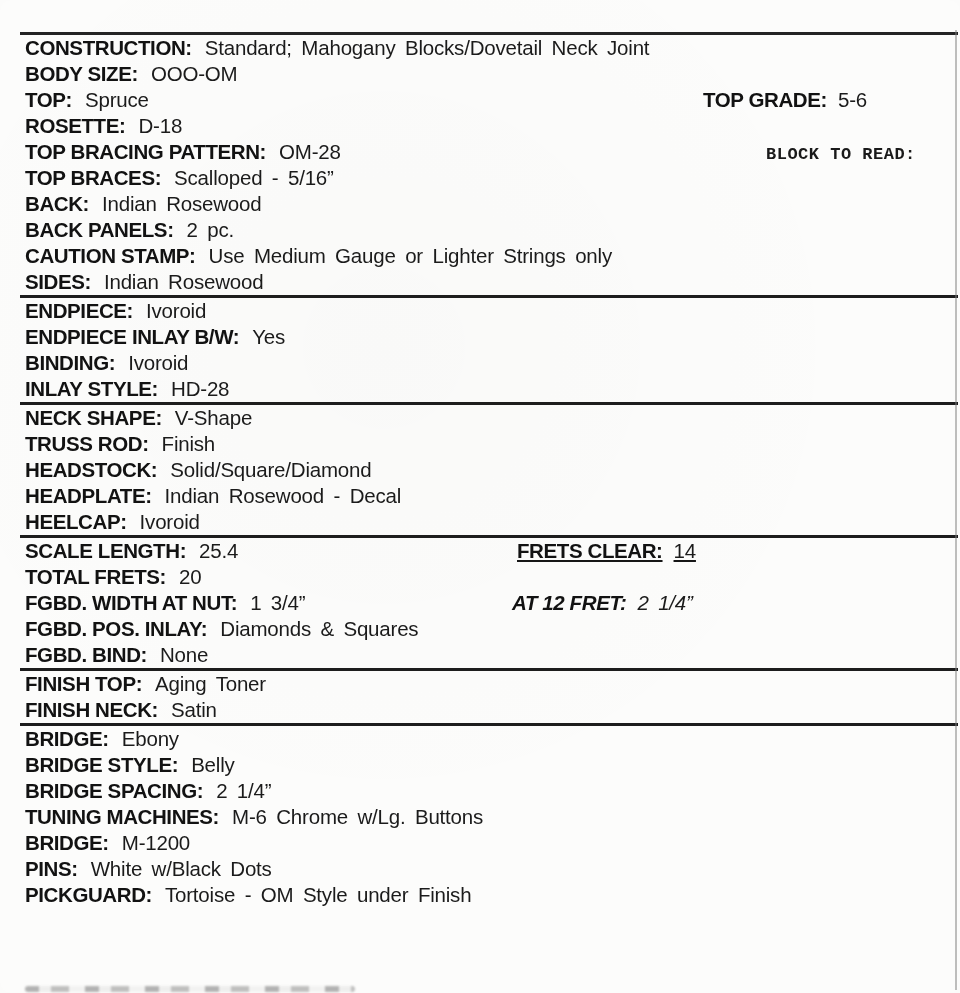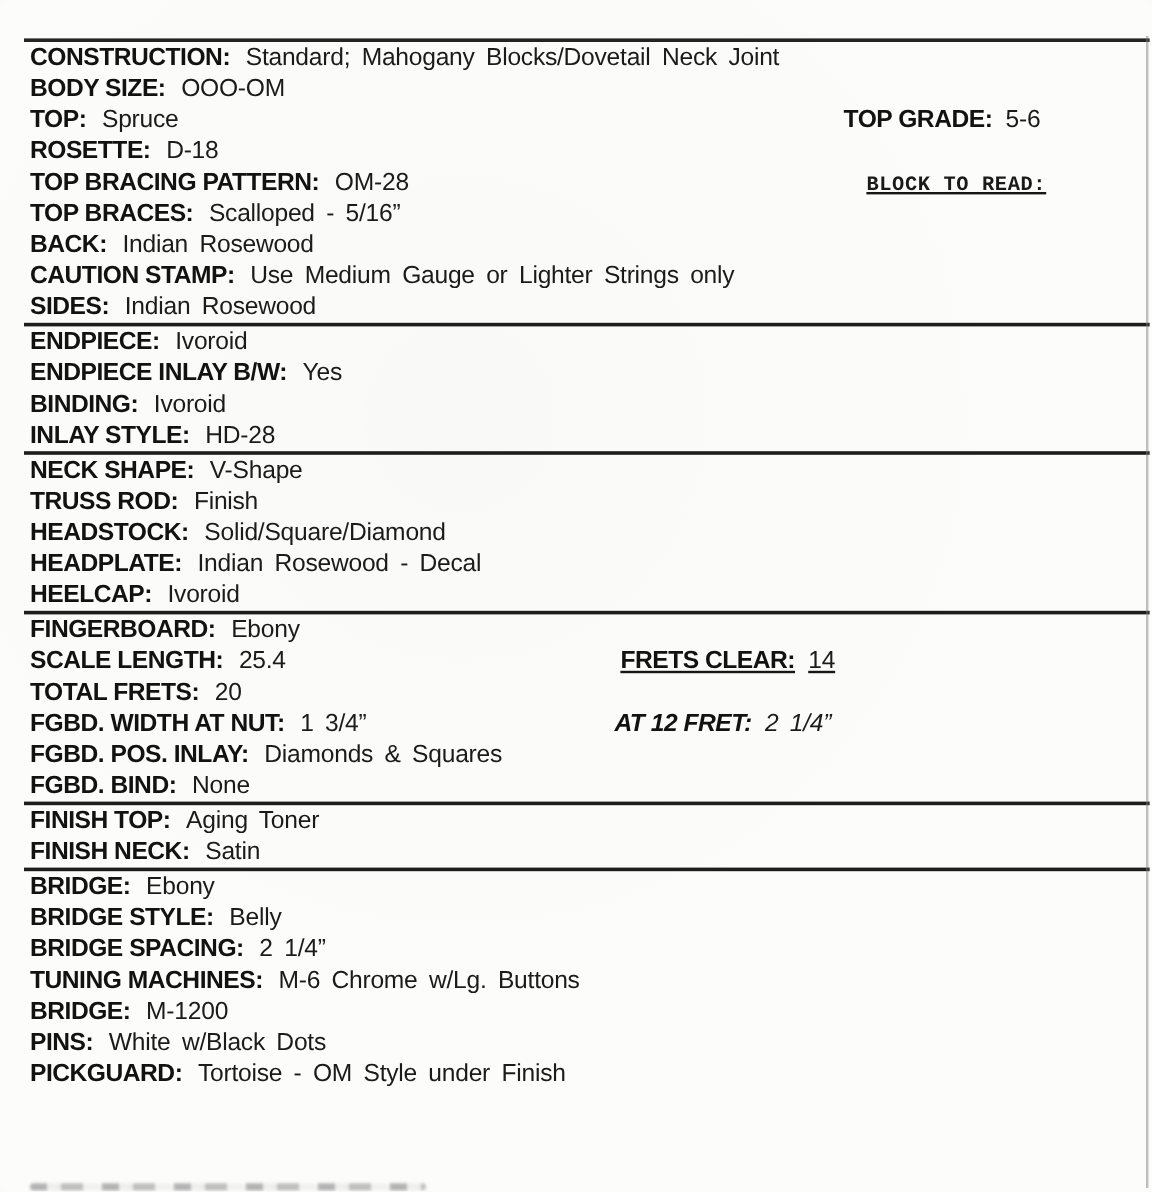--- a/index.html
+++ b/index.html
@@ -102,41 +102,41 @@
 <body>
 
 <div id="page">
   <div class="top-rule"></div>
   <div id="sections">
       <div class="section">
         <div class="row"><span class="label">CONSTRUCTION:</span><span class="value">Standard; Mahogany Blocks/Dovetail Neck Joint</span></div>
         <div class="row"><span class="label">BODY SIZE:</span><span class="value">OOO-OM</span></div>
         <div class="row"><span class="label">TOP:</span><span class="value">Spruce</span><span class="col2" style="left: 683px;"><span class="label">TOP GRADE:</span><span class="value">5-6</span></span></div>
         <div class="row"><span class="label">ROSETTE:</span><span class="value">D-18</span></div>
-        <div class="row"><span class="label">TOP BRACING PATTERN:</span><span class="value">OM-28</span><span class="col2 typewriter" style="left: 702px; text-decoration: underline;"><span class="label">BLOCK TO READ:</span><span class="value"></span></span></div>
+        <div class="row"><span class="label">TOP BRACING PATTERN:</span><span class="value">OM-28</span><span class="col2 typewriter" style="left: 746px;"><span class="label">BLOCK TO READ:</span><span class="value"></span></span></div>
         <div class="row"><span class="label">TOP BRACES:</span><span class="value">Scalloped - 5/16”</span></div>
         <div class="row"><span class="label">BACK:</span><span class="value">Indian Rosewood</span></div>
+        <div class="row"><span class="label">BACK PANELS:</span><span class="value">2 pc.</span></div>
         <div class="row"><span class="label">CAUTION STAMP:</span><span class="value">Use Medium Gauge or Lighter Strings only</span></div>
         <div class="row"><span class="label">SIDES:</span><span class="value">Indian Rosewood</span></div>
       </div>
       <div class="section">
         <div class="row"><span class="label">ENDPIECE:</span><span class="value">Ivoroid</span></div>
         <div class="row"><span class="label">ENDPIECE INLAY B/W:</span><span class="value">Yes</span></div>
         <div class="row"><span class="label">BINDING:</span><span class="value">Ivoroid</span></div>
         <div class="row"><span class="label">INLAY STYLE:</span><span class="value">HD-28</span></div>
       </div>
       <div class="section">
         <div class="row"><span class="label">NECK SHAPE:</span><span class="value">V-Shape</span></div>
         <div class="row"><span class="label">TRUSS ROD:</span><span class="value">Finish</span></div>
         <div class="row"><span class="label">HEADSTOCK:</span><span class="value">Solid/Square/Diamond</span></div>
         <div class="row"><span class="label">HEADPLATE:</span><span class="value">Indian Rosewood - Decal</span></div>
         <div class="row"><span class="label">HEELCAP:</span><span class="value">Ivoroid</span></div>
       </div>
       <div class="section">
-        <div class="row"><span class="label">FINGERBOARD:</span><span class="value">Ebony</span></div>
         <div class="row"><span class="label">SCALE LENGTH:</span><span class="value">25.4</span><span class="col2" style="left: 497px; text-decoration: underline;"><span class="label">FRETS CLEAR:</span><span class="value">14</span></span></div>
         <div class="row"><span class="label">TOTAL FRETS:</span><span class="value">20</span></div>
         <div class="row"><span class="label">FGBD. WIDTH AT NUT:</span><span class="value">1 3/4”</span><span class="col2" style="left: 492px; font-style: italic;"><span class="label">AT 12 FRET:</span><span class="value">2 1/4”</span></span></div>
         <div class="row"><span class="label">FGBD. POS. INLAY:</span><span class="value">Diamonds &amp; Squares</span></div>
         <div class="row"><span class="label">FGBD. BIND:</span><span class="value">None</span></div>
       </div>
       <div class="section">
         <div class="row"><span class="label">FINISH TOP:</span><span class="value">Aging Toner</span></div>
         <div class="row"><span class="label">FINISH NECK:</span><span class="value">Satin</span></div>
       </div>

